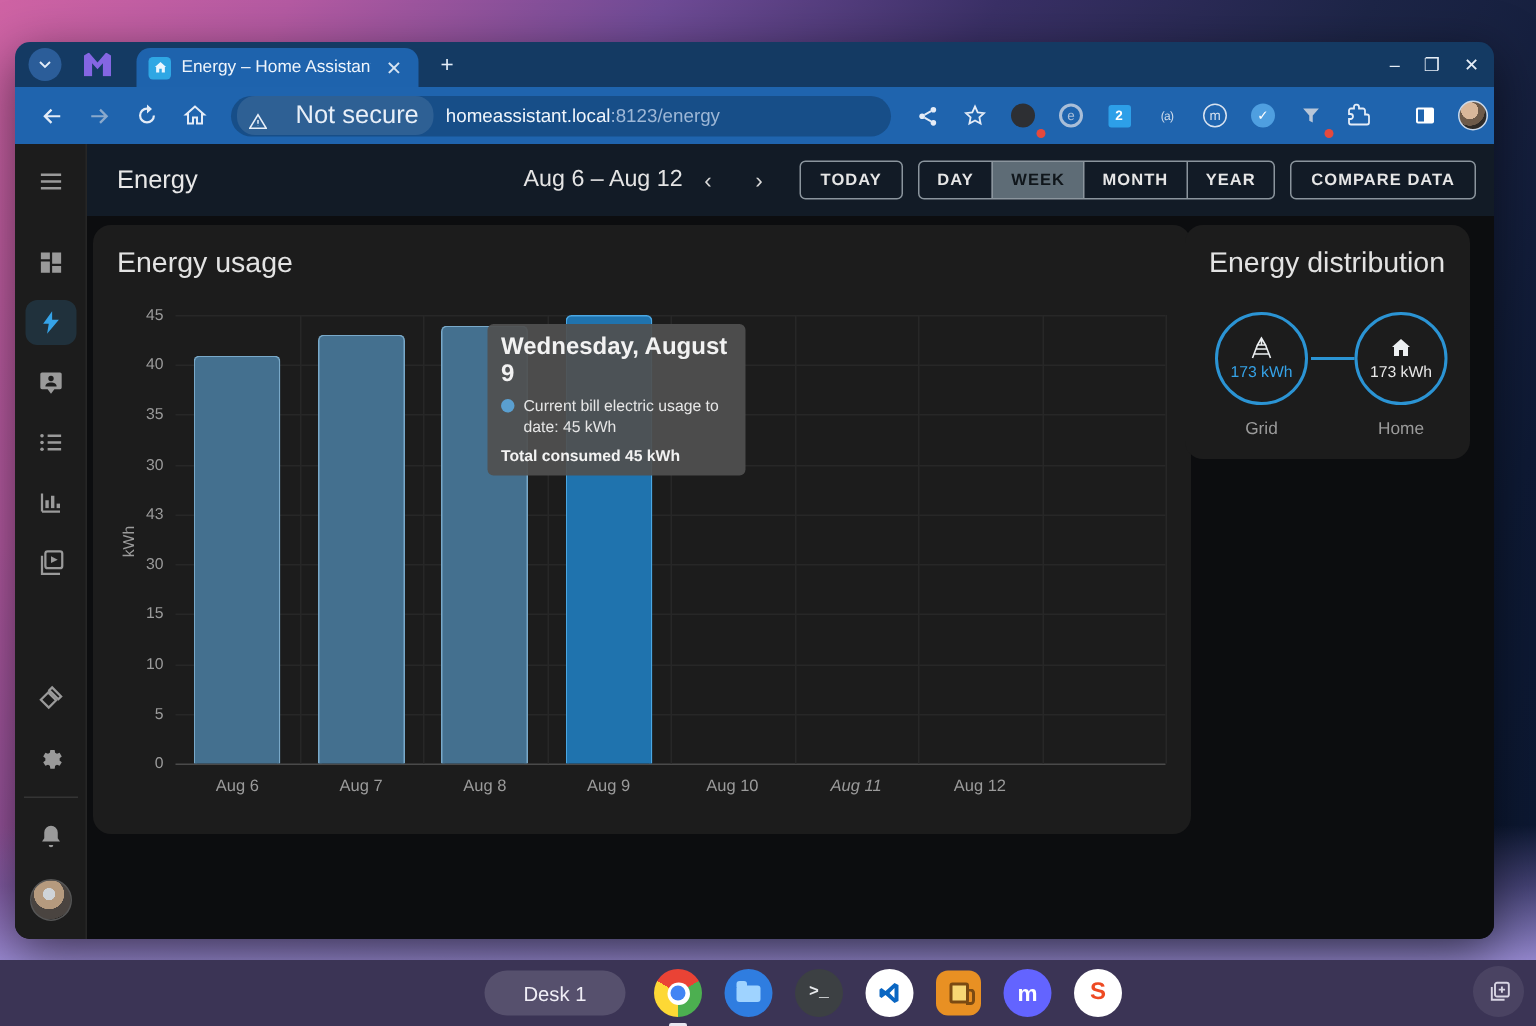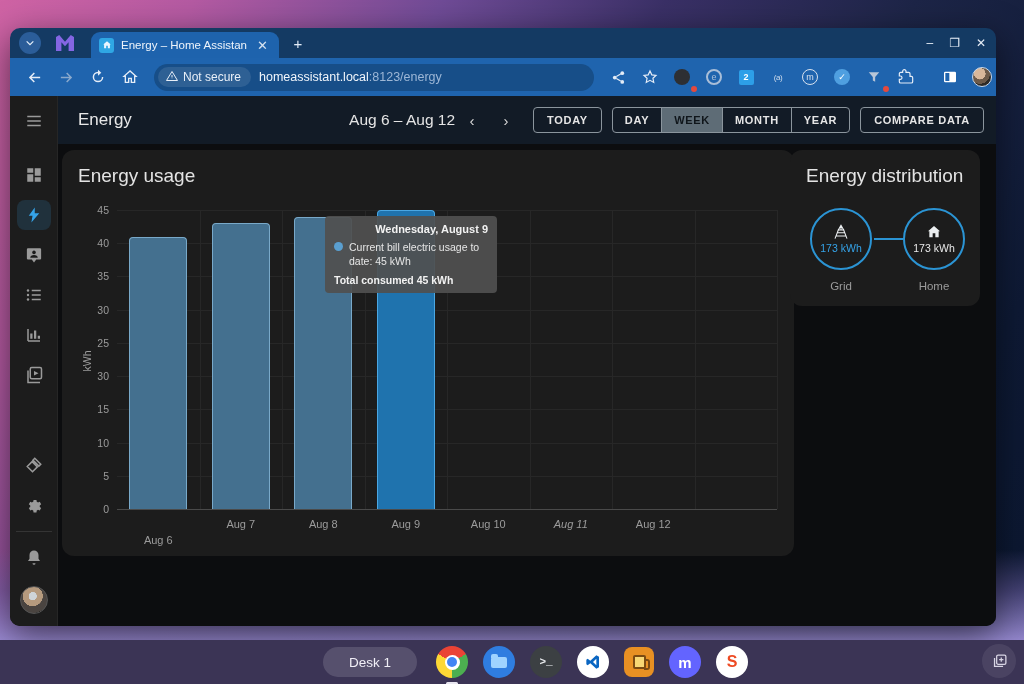--- a/index.html
+++ b/index.html
@@ -25,22 +25,22 @@
   .newtab-btn { width:22px; height:22px; border-radius:11px; color:#e3edf8; font-size:15px;
          display:flex; align-items:center; justify-content:center; margin-left:8px; }
   .win-controls { position:absolute; right:10px; top:0; height:30px; display:flex; align-items:center; gap:16px; color:#e6edf6; }
   .win-controls span { font-size:12px; cursor:default; }
 
   .toolbar { height:38px; background:#1f64ae; display:flex; align-items:center; padding:0 10px; gap:4px; }
   .tbtn { width:28px; height:28px; display:flex; align-items:center; justify-content:center; color:#e4ecf7; border-radius:14px; flex:0 0 auto; }
   .tbtn.dim { color:#8aa9cc; }
   .omnibox { flex:0 0 440px; height:27px; background:#174e88; border-radius:14px; margin:0 6px;
              display:flex; align-items:center; padding:0 12px 0 4px; gap:8px; }
-  .chip { display:flex; align-items:flex-start; gap:5px; background:rgba(255,255,255,.10); border-radius:12px;
-          padding:3px 10px 3px 8px; color:#e8eff8; font-size:12px; }
+  .chip { display:flex; align-items:flex-end; gap:19px; background:rgba(255,255,255,.10); border-radius:12px;
+          padding:3px 10px 3px 8px; color:#e8eff8; font-size:17px; }
   .url { font-size:12.5px; color:#f0f5fb; white-space:nowrap; }
   .url .suffix { color:#9db7d6; }
   .ext-sep { width:1px; height:16px; background:#5b86b5; margin:0 4px; }
   .avatar-sm { width:20px; height:20px; border-radius:50%; background:radial-gradient(circle at 38% 32%, #d8b79a 0 34%, #6d5a49 35% 60%, #2e2a26 61%); border:1px solid #c9d8ea; }
   .ext-badge { position:relative; }
   .dot-red { position:absolute; right:-1px; bottom:-1px; width:6px; height:6px; border-radius:3px; background:#e5493d; }
 
   
   .ha { position:absolute; left:0; top:68px; right:0; bottom:0; background:#0c0d0f; }
   .ha-sidebar { position:absolute; left:0; top:0; bottom:0; width:48px; background:#1c1c1c; border-right:1px solid #262626;
@@ -75,21 +75,21 @@
   .plot { position:absolute; left:55px; top:60px; width:660px; height:300px; border-bottom:1px solid #4a4a4a; }
   .gridline-h { position:absolute; left:0; right:0; height:1px; background:#272727; }
   .gridline-v { position:absolute; top:0; bottom:0; width:1px; background:#272727; }
   .ytick { position:absolute; right:100%; margin-right:8px; transform:translateY(-50%); color:#9b9b9b; font-size:10.5px; }
   .kwh-label { position:absolute; left:14px; top:205px; color:#9b9b9b; font-size:10.5px; transform:rotate(-90deg); transform-origin:center; }
   .bar { position:absolute; bottom:0; border-radius:4px 4px 0 0; border:1px solid; border-bottom:none; }
   .xlabels { position:absolute; left:55px; top:368px; width:660px; height:16px; }
   .xlabel { position:absolute; transform:translateX(-50%); color:#9b9b9b; font-size:11px; white-space:nowrap; }
   .tooltip { position:absolute; left:263px; top:66px; width:172px; background:rgba(80,80,80,.93);
              border-radius:4px; padding:7px 9px; z-index:5; }
-  .tt-title { color:#f2f2f2; font-size:11px; font-weight:bold; text-align:right; margin-bottom:5px; }
+  .tt-title { color:#f2f2f2; font-size:16px; font-weight:bold; text-align:left; margin-bottom:5px; }
   .tt-row { display:flex; gap:6px; color:#e6e6e6; font-size:10.5px; line-height:1.35; }
   .tt-dot { width:9px; height:9px; border-radius:50%; background:#5a9fd0; flex:0 0 auto; margin-top:2px; }
   .tt-total { color:#f2f2f2; font-size:10.5px; font-weight:bold; margin-top:6px; }
 
   
   .dist-nodes { position:absolute; left:0; top:58px; width:100%; height:80px; }
   .node-circle { position:absolute; width:62px; height:62px; border-radius:50%; border:2px solid #2b94d4;
                  display:flex; flex-direction:column; align-items:center; justify-content:center; gap:2px; }
   .node-grid { left:20px; top:0; }
   .node-home { left:113px; top:0; }
@@ -337,21 +337,21 @@
             <span class="ytick" style="top: 299px;">0</span>
             <div class="gridline-h" style="top: 265.778px;"></div>
             <span class="ytick" style="top: 265.778px;">5</span>
             <div class="gridline-h" style="top: 232.556px;"></div>
             <span class="ytick" style="top: 232.556px;">10</span>
             <div class="gridline-h" style="top: 199.333px;"></div>
             <span class="ytick" style="top: 199.333px;">15</span>
             <div class="gridline-h" style="top: 166.111px;"></div>
             <span class="ytick" style="top: 166.111px;">30</span>
             <div class="gridline-h" style="top: 132.889px;"></div>
-            <span class="ytick" style="top: 132.889px;">25</span>
+            <span class="ytick" style="top: 132.889px;">43</span>
             <div class="gridline-h" style="top: 99.6667px;"></div>
             <span class="ytick" style="top: 99.6667px;">30</span>
             <div class="gridline-h" style="top: 66.4444px;"></div>
             <span class="ytick" style="top: 66.4444px;">35</span>
             <div class="gridline-h" style="top: 33.2222px;"></div>
             <span class="ytick" style="top: 33.2222px;">40</span>
             <div class="gridline-h" style="top: 0px;"></div>
             <span class="ytick" style="top: 0px;">45</span>
             <div class="gridline-v" style="left: 82.5px;"></div>
             <div class="gridline-v" style="left: 165px;"></div>
@@ -360,21 +360,21 @@
             <div class="gridline-v" style="left: 412.5px;"></div>
             <div class="gridline-v" style="left: 495px;"></div>
             <div class="gridline-v" style="left: 577.5px;"></div>
             <div class="gridline-v" style="left: 660px;"></div>
             <div class="bar" style="left: 12.375px; width: 57.75px; height: 272.422px; background: rgb(68, 112, 143); border-color: rgb(121, 169, 201);"></div>
             <div class="bar" style="left: 94.875px; width: 57.75px; height: 285.711px; background: rgb(68, 112, 143); border-color: rgb(121, 169, 201);"></div>
             <div class="bar" style="left: 177.375px; width: 57.75px; height: 292.356px; background: rgb(68, 112, 143); border-color: rgb(121, 169, 201);"></div>
             <div class="bar" style="left: 259.875px; width: 57.75px; height: 299px; background: rgb(31, 115, 174); border-color: rgb(74, 167, 227);"></div>
           </div>
         <div class="xlabels">
-            <span class="xlabel" style="left: 41.25px; margin-top: 16px;">Aug 6</span>
+            <span class="xlabel" style="left: 41.25px;">Aug 6</span>
             <span class="xlabel" style="left: 123.75px;">Aug 7</span>
             <span class="xlabel" style="left: 206.25px;">Aug 8</span>
             <span class="xlabel" style="left: 288.75px;">Aug 9</span>
             <span class="xlabel" style="left: 371.25px;">Aug 10</span>
             <span class="xlabel" style="left: 453.75px; font-style: italic;">Aug 11</span>
             <span class="xlabel" style="left: 536.25px;">Aug 12</span>
           </div>
         <div class="tooltip">
           <div class="tt-title">Wednesday, August 9</div>
           <div class="tt-row">

